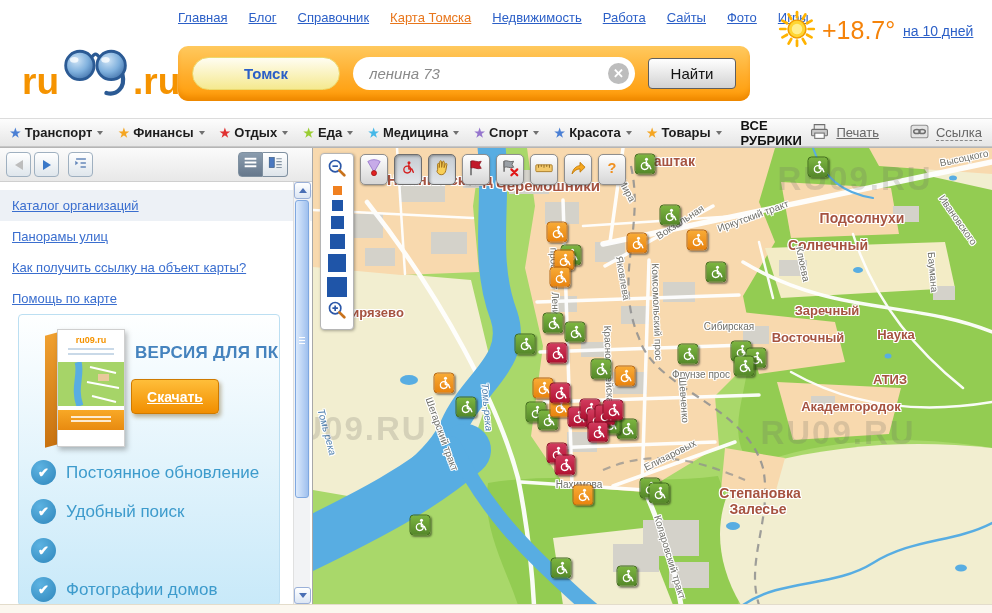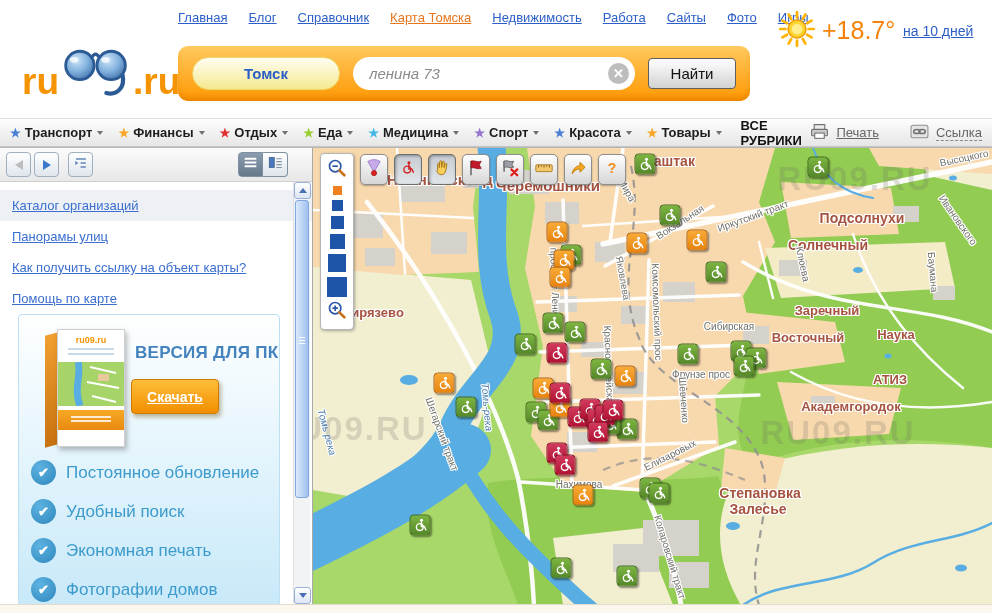--- a/index.html
+++ b/index.html
@@ -321,21 +321,20 @@
           <div class="feature-row">
             <span class="check-circle">✔</span>
             <span class="feature-label">Постоянное обновление</span>
           </div>
           <div class="feature-row">
             <span class="check-circle">✔</span>
             <span class="feature-label">Удобный поиск</span>
           </div>
           <div class="feature-row">
             <span class="check-circle">✔</span>
-            <span class="feature-label">Экономная печать</span>
           </div>
           <div class="feature-row">
             <span class="check-circle">✔</span>
             <span class="feature-label">Фотографии домов</span>
           </div>
         </div>
     </div>
 
     <div class="scrollbar">
       <div class="sb-btn sb-up">

